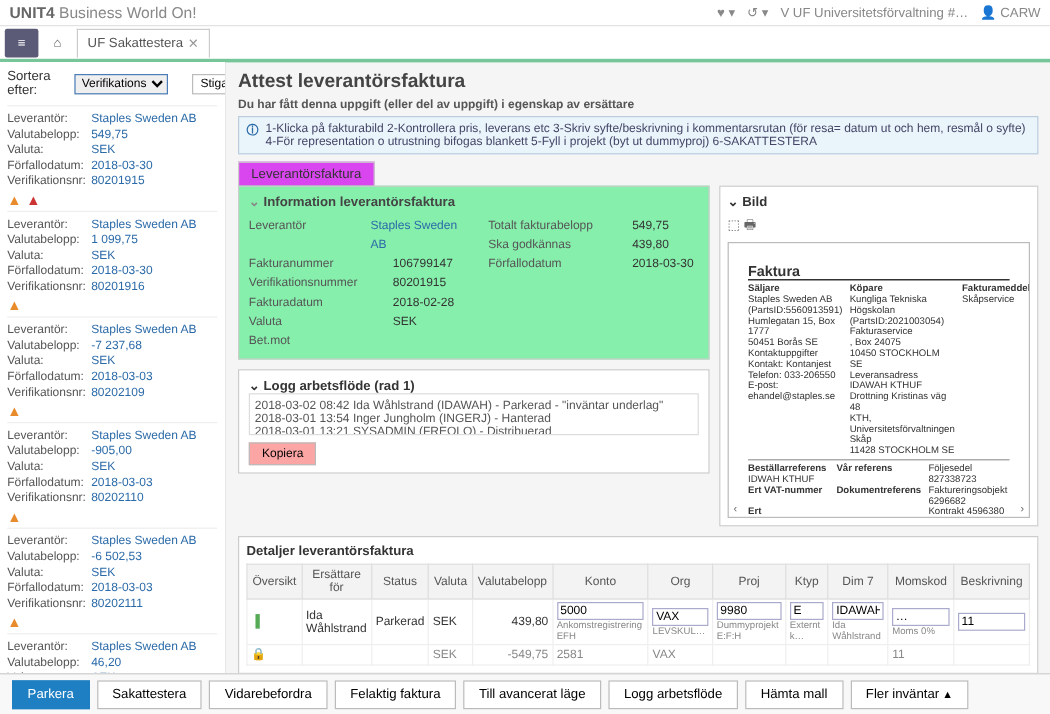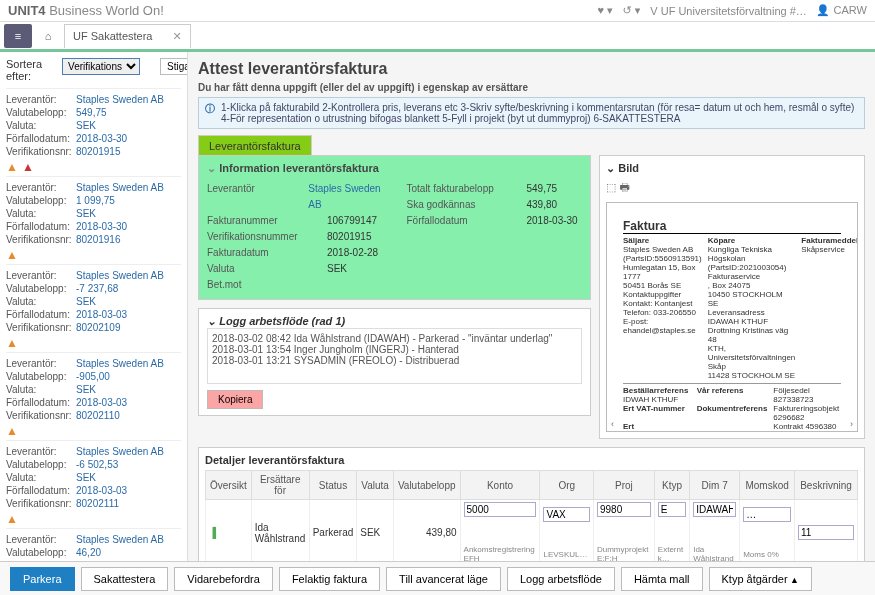--- a/index.html
+++ b/index.html
@@ -5,66 +5,66 @@
 * { box-sizing: border-box; margin: 0; padding: 0; font-family: Arial, Helvetica, sans-serif; }
 body { background: #f5f5f5; font-size: 11px; color: #333; width: 875px; height: 595px; overflow: hidden; }
 .topbar { background: #fff; height: 22px; display: flex; align-items: center; padding: 0 8px; border-bottom: 1px solid #ddd; }
 .brand { color: #888; font-size: 13px; }
 .brand b { color: #666; font-weight: bold; }
 .top-right { margin-left: auto; display:flex; gap:10px; align-items:center; color:#888; font-size:11px;}
 .top-right span { cursor:pointer; }
 .tabbar { background:#fff; height:30px; display:flex; align-items:center; border-bottom:3px solid #77c69a; gap:2px; padding:0 4px;}
 .tab-icon { width:28px; height:24px; background:#5b5b78; color:#fff; display:flex; align-items:center; justify-content:center; border-radius:2px; cursor:pointer;}
 .tab-home { width:28px; height:24px; display:flex; align-items:center; justify-content:center; cursor:pointer; color:#666;}
-.tab-active { height:24px; background:#fff; border:1px solid #ccc; border-bottom:none; padding:0 8px; display:flex; align-items:center; gap:20px; font-size:11px; color:#555;}
+.tab-active { height:24px; background:#fff; border:1px solid #ccc; border-bottom:none; padding:0 8px; display:flex; align-items:center; gap:4px; font-size:11px; color:#555;}
 .tab-active .close { color:#999; cursor:pointer;}
 .main { display:flex; height: calc(595px - 22px - 30px - 34px); }
 .leftcol { width:188px; background:#fff; border-right:1px solid #ddd; overflow-y:auto; padding:6px;}
-.sortrow { display:flex; align-items:flex-start; gap:20px; margin-bottom:6px;}
+.sortrow { display:flex; align-items:center; gap:20px; margin-bottom:6px;}
 .sortrow select { border:1px solid #4a7db7; font-size:10px; padding:1px;}
 .sortrow button { font-size:10px; padding:2px 6px; border:1px solid #bbb; background:#fff; cursor:pointer;}
 .inv-item { border-top:1px solid #eee; padding:4px 0 2px;}
 .inv-item .row { display:flex; font-size:10px; line-height:1.3;}
 .inv-item .lbl { width:70px; color:#555;}
 .inv-item .val { color:#2b6aa8;}
 .inv-item .warn { color:#e88b2c; font-size:12px; margin-top:2px;}
 .rightcol { flex:1; padding:8px 10px; overflow-y:auto;}
 .pagetitle { font-size:16px; font-weight:bold; color:#444; margin-bottom:4px;}
 .subtitle { font-size:10px; font-weight:bold; color:#555; margin-bottom:4px;}
 .infobox { background:#eaf5fb; border:1px solid #bcd; padding:4px 6px; font-size:10px; color:#446; display:flex; gap:6px; margin-bottom:6px;}
 .infobox .iicon { color:#2b6aa8; font-weight:bold;}
-.subtab { border:1px solid #ccc; border-bottom:none; display:inline-block; padding:4px 10px; font-size:11px; background:#84cc16; margin-bottom:-1px;}
+.subtab { border:1px solid #ccc; border-bottom:none; display:inline-block; padding:4px 10px; font-size:11px; background:#d946ef; margin-bottom:-1px;}
 .twocol { display:flex; gap:8px;}
 .panel { border:1px solid #ccc; background:#86efac; flex:1; padding:6px 8px;}
 .panel h3 { font-size:11px; font-weight:bold; color:#444; margin-bottom:6px;}
 .panel h3::before { content:"⌄ "; color:#888;}
 .kv { display:flex; font-size:10px; line-height:1.6;}
 .kv .k { width:120px; color:#555;}
 .kv .v { color:#333;}
 .kv .link { color:#2b6aa8; cursor:pointer;}
 .kvgrid { display:grid; grid-template-columns: 1fr 1fr; column-gap:24px;}
 .logbox { border:1px solid #ccc; background:#fff; margin-top:8px; padding:6px 8px;}
-.loglist { border:1px solid #ddd; padding:4px; font-size:10px; color:#555; height:56px; overflow:hidden; margin-bottom:6px;}
+.loglist { border:1px solid #ddd; padding:4px; font-size:10px; color:#555; height:35px; overflow:hidden; margin-bottom:6px;}
 .cmt { border:1px solid #ddd; padding:3px 4px; font-size:10px; color:#888; font-style:italic; margin-bottom:6px;}
 .btn-sm { font-size:10px; padding:3px 10px; border:1px solid #bbb; background:#fca5a5; cursor:pointer;}
 .bild { border:1px solid #ccc; background:#fff; padding:6px; width:266px; font-size:9px; overflow:hidden;}
 .bild .hdr { font-size:11px; font-weight:bold; margin-bottom:4px;}
 .bild-inner { border:1px solid #bbb; padding:16px; position:relative; height:230px; overflow:hidden;}
 .faktura-title { font-weight:bold; font-size:12px; border-bottom:1px solid #000; margin-bottom:2px;}
 .bcols { display:flex; gap:6px; font-size:8px;}
 .bcol { flex:1;}
 .bcol b { display:block;}
 .detail { border:1px solid #ccc; background:#fff; margin-top:8px; padding:6px;}
 .detail h3 { font-size:11px; font-weight:bold; margin-bottom:4px;}
 .dtbl { width:100%; border-collapse:collapse; font-size:10px;}
 .dtbl th { background:#f3f3f3; border:1px solid #ddd; padding:3px 4px; font-weight:normal; color:#555;}
 .dtbl td { border:1px solid #eee; padding:2px 3px;}
 .dtbl input { width:100%; border:1px solid #aac; font-size:10px; padding:1px 2px;}
 .cellstack { display:flex; flex-direction:column;}
-.cellstack small { color:#888; font-size:8px;margin-top:28px;}
+.cellstack small { color:#888; font-size:8px;}
 .negrow td { color:#888;}
 .toolbar { position:fixed; bottom:0; left:0; right:0; height:34px; background:#f8f8f8; border-top:1px solid #ccc; display:flex; align-items:center; gap:6px; padding:0 10px;}
 .tbtn { font-size:11px; padding:5px 12px; border:1px solid #bbb; background:#fff; cursor:pointer;}
 .tbtn.primary { background:#1e7fc2; color:#fff; border-color:#1e7fc2;}
 .tbtn.last::after { content:" ▲"; font-size:9px;}
 .icons-small { color:#666; font-size:11px; margin-bottom:4px;}
 .redwarn { color:#c33; margin-left:4px;}
 </style>
 </head>
 <body>
@@ -280,21 +280,21 @@
                   <span class="v">439,80</span>
                 </div>
               <div class="kv">
                   <span class="k">Förfallodatum</span>
                   <span class="v">2018-03-30</span>
                 </div>
             </div>
           </div>
         </div>
         <div class="logbox">
-          <h3 style="font-size:11px;font-weight:bold;font-style:italic;">⌄ <span>Logg arbetsflöde (rad 1)</span></h3>
+          <h3 style="font-size:11px;font-weight:bold;">⌄ <span>Logg arbetsflöde (rad 1)</span></h3>
           <div class="loglist" id="loglines">
               <div>2018-03-02 08:42 Ida Wåhlstrand (IDAWAH) - Parkerad - "inväntar underlag"</div>
               <div>2018-03-01 13:54 Inger Jungholm (INGERJ) - Hanterad</div>
               <div>2018-03-01 13:21 SYSADMIN (FREOLO) - Distribuerad</div>
             </div>
           <button class="btn-sm">Kopiera</button>
         </div>
       </div>
 
       <div class="bild">
@@ -423,14 +423,14 @@
 </div>
 
 <div class="toolbar">
   <button class="tbtn primary">Parkera</button>
   <button class="tbtn">Sakattestera</button>
   <button class="tbtn">Vidarebefordra</button>
   <button class="tbtn">Felaktig faktura</button>
   <button class="tbtn">Till avancerat läge</button>
   <button class="tbtn">Logg arbetsflöde</button>
   <button class="tbtn">Hämta mall</button>
-  <button class="tbtn last">Ktyp åtgärder</button>
+  <button class="tbtn last">Fler inväntar</button>
 </div>
 
 </body></html>

